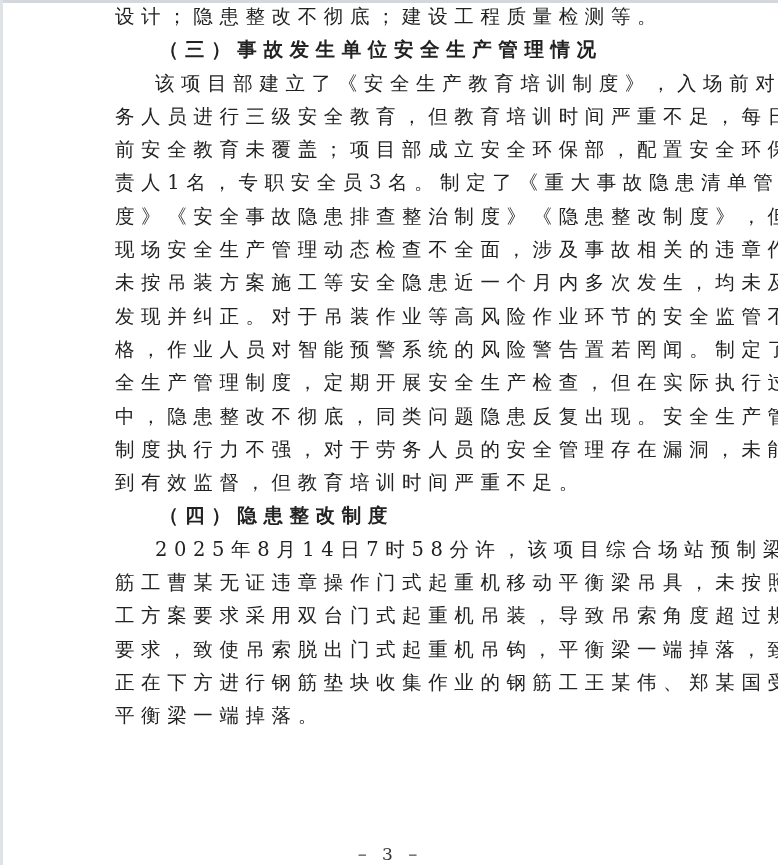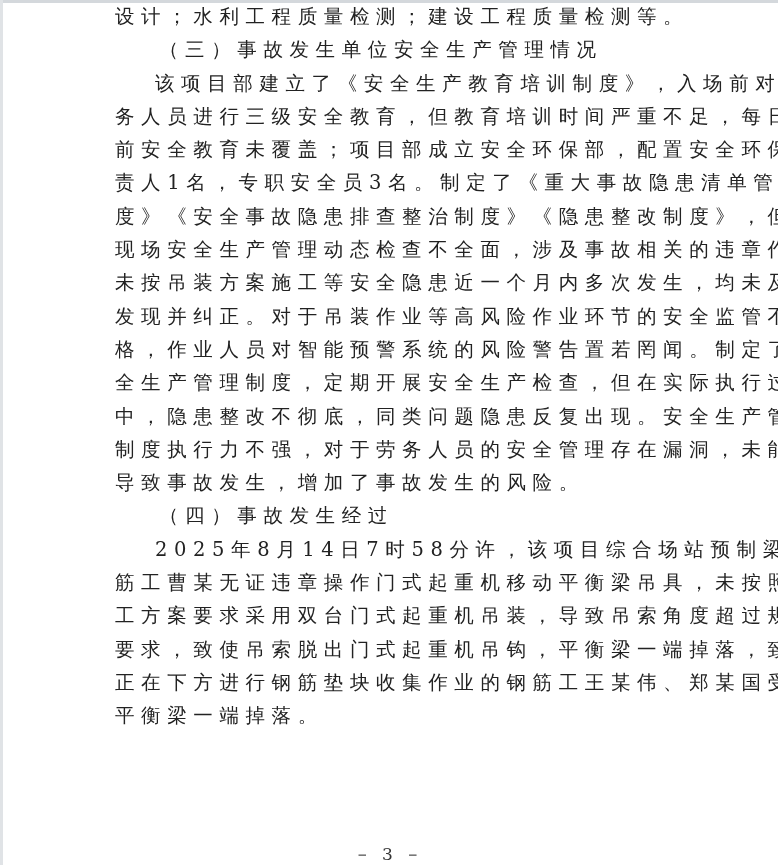--- a/index.html
+++ b/index.html
@@ -34,54 +34,54 @@
       width: 560px;
     }
     .line {
       height: 33.3px;
       line-height: 33.3px;
       font-size: 19.5px;
       letter-spacing: 6.6px;
       white-space: nowrap;
     }
     .line.indent { padding-left: 40px; }
-    .line.heading { padding-left: 44px; }
+    .line.heading { padding-left: 44px; font-weight: bold; }
     .page-number {
       position: absolute;
       left: 0; width: 778px;
       top: 843px;
       text-align: center;
       font-size: 17px;
       letter-spacing: 3px;
       color: #333333;
     }
   </style>
 </head>
 <body>
 
 <div class="top-edge"></div>
 <div class="left-edge"></div>
 
 <div class="page">
-  <div class="line body">设计；水利工程质量检测；建设工程质量检测等。</div>
+  <div class="line body">设计；隐患整改不彻底；建设工程质量检测等。</div>
   <div class="line heading">（三）事故发生单位安全生产管理情况</div>
   <div class="line indent">该项目部建立了《安全生产教育培训制度》，入场前对劳</div>
   <div class="line body">务人员进行三级安全教育，但教育培训时间严重不足，每日班</div>
   <div class="line body">前安全教育未覆盖；项目部成立安全环保部，配置安全环保负</div>
   <div class="line body">责人1名，专职安全员3名。制定了《重大事故隐患清单管理制</div>
   <div class="line body">度》《安全事故隐患排查整治制度》《隐患整改制度》，但对</div>
   <div class="line body">现场安全生产管理动态检查不全面，涉及事故相关的违章作业、</div>
   <div class="line body">未按吊装方案施工等安全隐患近一个月内多次发生，均未及时</div>
   <div class="line body">发现并纠正。对于吊装作业等高风险作业环节的安全监管不严</div>
   <div class="line body">格，作业人员对智能预警系统的风险警告置若罔闻。制定了安</div>
   <div class="line body">全生产管理制度，定期开展安全生产检查，但在实际执行过程</div>
   <div class="line body">中，隐患整改不彻底，同类问题隐患反复出现。安全生产管理</div>
   <div class="line body">制度执行力不强，对于劳务人员的安全管理存在漏洞，未能做</div>
-  <div class="line body">导致事故发生，增加了事故发生的风险。</div>
-  <div class="line heading">（四）事故发生经过</div>
+  <div class="line body">到有效监督，但教育培训时间严重不足。</div>
+  <div class="line heading">（四）隐患整改制度</div>
   <div class="line indent">2025年8月14日7时58分许，该项目综合场站预制梁场，钢</div>
   <div class="line body">筋工曹某无证违章操作门式起重机移动平衡梁吊具，未按照施</div>
   <div class="line body">工方案要求采用双台门式起重机吊装，导致吊索角度超过规范</div>
   <div class="line body">要求，致使吊索脱出门式起重机吊钩，平衡梁一端掉落，致使</div>
   <div class="line body">正在下方进行钢筋垫块收集作业的钢筋工王某伟、郑某国受伤，</div>
   <div class="line body">平衡梁一端掉落。</div>
 </div>
 
 <div class="page-number">－ 3 －</div>
 

